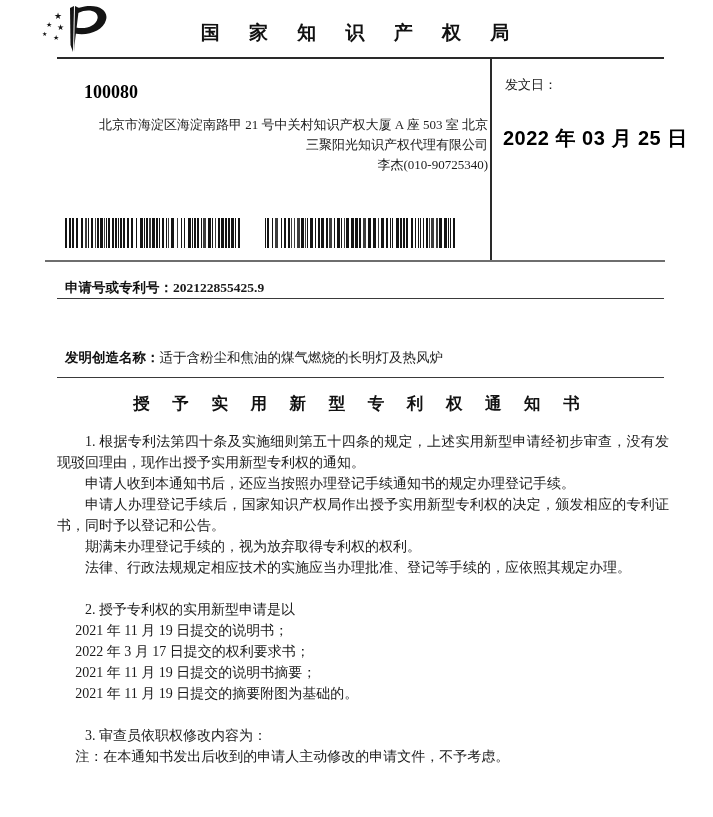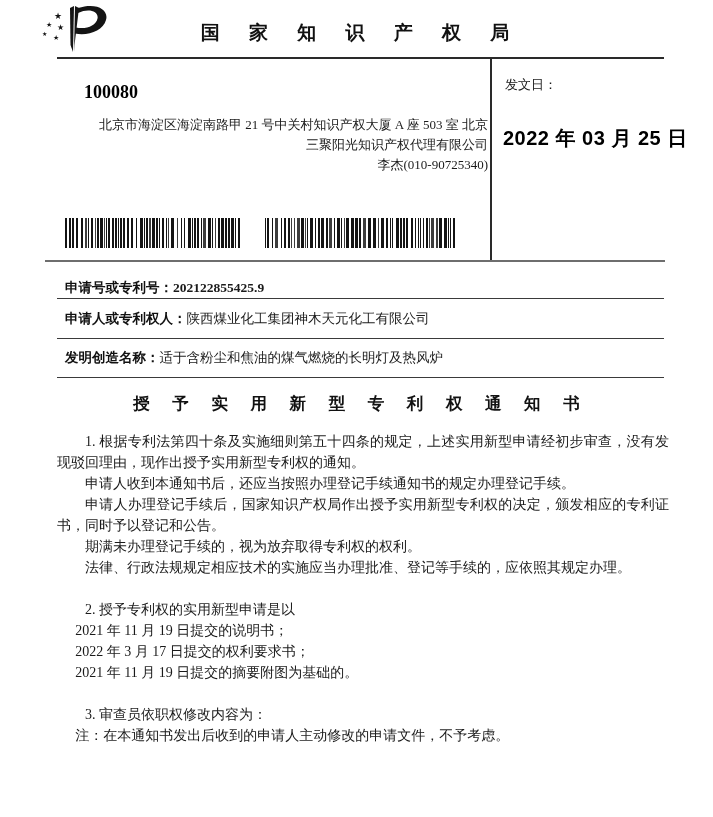--- a/index.html
+++ b/index.html
@@ -100,42 +100,38 @@
 
   <div class="barcode barcode-1" id="bc1"><span style="width: 2px; margin-right: 2px;"></span><span style="width: 2px; margin-right: 1px;"></span><span style="width: 2px; margin-right: 2px;"></span><span style="width: 2px; margin-right: 3px;"></span><span style="width: 2px; margin-right: 2px;"></span><span style="width: 2px; margin-right: 1px; background: rgb(61, 61, 61);"></span><span style="width: 1px; margin-right: 2px;"></span><span style="width: 2px; margin-right: 2px;"></span><span style="width: 1px; margin-right: 1px; background: rgb(61, 61, 61);"></span><span style="width: 2px; margin-right: 1px;"></span><span style="width: 3px; margin-right: 1px;"></span><span style="width: 1px; margin-right: 1px; background: rgb(61, 61, 61);"></span><span style="width: 1px; margin-right: 1px;"></span><span style="width: 2px; margin-right: 2px;"></span><span style="width: 2px; margin-right: 1px;"></span><span style="width: 2px; margin-right: 1px;"></span><span style="width: 1px; margin-right: 1px;"></span><span style="width: 2px; margin-right: 1px;"></span><span style="width: 2px; margin-right: 2px;"></span><span style="width: 2px; margin-right: 2px;"></span><span style="width: 2px; margin-right: 3px;"></span><span style="width: 1px; margin-right: 3px;"></span><span style="width: 3px; margin-right: 1px;"></span><span style="width: 1px; margin-right: 1px;"></span><span style="width: 2px; margin-right: 1px;"></span><span style="width: 2px; margin-right: 1px; background: rgb(61, 61, 61);"></span><span style="width: 3px; margin-right: 1px;"></span><span style="width: 2px; margin-right: 1px;"></span><span style="width: 1px; margin-right: 2px;"></span><span style="width: 2px; margin-right: 2px;"></span><span style="width: 1px; margin-right: 1px;"></span><span style="width: 1px; margin-right: 2px; background: rgb(61, 61, 61);"></span><span style="width: 3px; margin-right: 3px;"></span><span style="width: 1px; margin-right: 3px; background: rgb(61, 61, 61);"></span><span style="width: 1px; margin-right: 2px;"></span><span style="width: 1px; margin-right: 3px;"></span><span style="width: 3px; margin-right: 1px;"></span><span style="width: 1px; margin-right: 1px;"></span><span style="width: 2px; margin-right: 1px;"></span><span style="width: 2px; margin-right: 2px;"></span><span style="width: 1px; margin-right: 1px;"></span><span style="width: 3px; margin-right: 2px; background: rgb(61, 61, 61);"></span><span style="width: 3px; margin-right: 1px;"></span><span style="width: 1px; margin-right: 2px;"></span><span style="width: 1px; margin-right: 2px; background: rgb(61, 61, 61);"></span><span style="width: 2px; margin-right: 1px;"></span><span style="width: 3px; margin-right: 1px;"></span><span style="width: 2px; margin-right: 1px;"></span><span style="width: 2px; margin-right: 1px;"></span><span style="width: 3px; margin-right: 1px;"></span><span style="width: 1px; margin-right: 2px;"></span><span style="width: 2px;"></span></div>
   <div class="barcode barcode-2" id="bc2"><span style="width: 1px; margin-right: 1px;"></span><span style="width: 2px; margin-right: 3px;"></span><span style="width: 1px; margin-right: 2px;"></span><span style="width: 3px; margin-right: 3px; background: rgb(61, 61, 61);"></span><span style="width: 1px; margin-right: 2px;"></span><span style="width: 2px; margin-right: 2px;"></span><span style="width: 2px; margin-right: 1px;"></span><span style="width: 1px; margin-right: 2px; background: rgb(61, 61, 61);"></span><span style="width: 1px; margin-right: 2px; background: rgb(61, 61, 61);"></span><span style="width: 3px; margin-right: 1px; background: rgb(61, 61, 61);"></span><span style="width: 3px; margin-right: 1px;"></span><span style="width: 1px; margin-right: 1px; background: rgb(61, 61, 61);"></span><span style="width: 1px; margin-right: 2px;"></span><span style="width: 3px; margin-right: 2px;"></span><span style="width: 1px; margin-right: 2px;"></span><span style="width: 2px; margin-right: 1px;"></span><span style="width: 3px; margin-right: 2px;"></span><span style="width: 2px; margin-right: 1px;"></span><span style="width: 3px; margin-right: 2px; background: rgb(61, 61, 61);"></span><span style="width: 1px; margin-right: 2px;"></span><span style="width: 3px; margin-right: 1px;"></span><span style="width: 1px; margin-right: 2px;"></span><span style="width: 1px; margin-right: 1px; background: rgb(61, 61, 61);"></span><span style="width: 3px; margin-right: 2px;"></span><span style="width: 3px; margin-right: 1px;"></span><span style="width: 3px; margin-right: 1px;"></span><span style="width: 2px; margin-right: 2px;"></span><span style="width: 3px; margin-right: 2px; background: rgb(61, 61, 61);"></span><span style="width: 3px; margin-right: 2px;"></span><span style="width: 3px; margin-right: 2px;"></span><span style="width: 1px; margin-right: 2px; background: rgb(61, 61, 61);"></span><span style="width: 3px; margin-right: 2px;"></span><span style="width: 2px; margin-right: 2px;"></span><span style="width: 1px; margin-right: 1px;"></span><span style="width: 1px; margin-right: 3px;"></span><span style="width: 3px; margin-right: 1px;"></span><span style="width: 2px; margin-right: 1px;"></span><span style="width: 2px; margin-right: 1px;"></span><span style="width: 2px; margin-right: 3px;"></span><span style="width: 2px; margin-right: 2px;"></span><span style="width: 1px; margin-right: 2px;"></span><span style="width: 1px; margin-right: 1px;"></span><span style="width: 1px; margin-right: 2px;"></span><span style="width: 1px; margin-right: 2px;"></span><span style="width: 2px; margin-right: 1px;"></span><span style="width: 1px; margin-right: 1px; background: rgb(61, 61, 61);"></span><span style="width: 3px; margin-right: 2px; background: rgb(61, 61, 61);"></span><span style="width: 2px; margin-right: 1px; background: rgb(61, 61, 61);"></span><span style="width: 3px; margin-right: 2px;"></span><span style="width: 3px; margin-right: 1px;"></span><span style="width: 1px; margin-right: 1px;"></span><span style="width: 1px; margin-right: 2px;"></span><span style="width: 2px;"></span></div>
   <div class="section-rule"></div>
 
   <div class="field-row row-1">
     <span class="cell-left">
       <span class="f-label">申请号或专利号：</span><span class="f-value num">202122855425.9</span>
     </span>
   </div>
-  <div class="field-row row-2">
-    <span class="cell-left">
-      <span class="f-label">申请人或专利权人：</span><span class="f-value">陕西煤业化工集团神木天元化工有限公司</span>
-    </span>
-  </div>
   <div class="field-row row-3">
     <span class="cell-left">
       <span class="f-label">发明创造名称：</span><span class="f-value">适于含粉尘和焦油的煤气燃烧的长明灯及热风炉</span>
     </span>
   </div>
 
   <div class="notice-title">授 予 实 用 新 型 专 利 权 通 知 书</div>
 
   <div class="notice-body">
     <p class="indent-2">1. 根据专利法第四十条及实施细则第五十四条的规定，上述实用新型申请经初步审查，没有发现驳回理由，现作出授予实用新型专利权的通知。</p>
     <p class="indent-2">申请人收到本通知书后，还应当按照办理登记手续通知书的规定办理登记手续。</p>
     <p class="indent-2">申请人办理登记手续后，国家知识产权局作出授予实用新型专利权的决定，颁发相应的专利证书，同时予以登记和公告。</p>
     <p class="indent-2">期满未办理登记手续的，视为放弃取得专利权的权利。</p>
     <p class="indent-2">法律、行政法规规定相应技术的实施应当办理批准、登记等手续的，应依照其规定办理。</p>
 
     <p class="indent-2 gap-top">2. 授予专利权的实用新型申请是以</p>
     <p class="indent-1">2021 年 11 月 19 日提交的说明书；</p>
     <p class="indent-1">2022 年 3 月 17 日提交的权利要求书；</p>
+    <p class="indent-1">2021 年 11 月 19 日提交的说明书摘要；</p>
     <p class="indent-1">2021 年 11 月 19 日提交的摘要附图为基础的。</p>
 
     <p class="indent-2 gap-top">3. 审查员依职权修改内容为：</p>
     <p class="indent-1">注：在本通知书发出后收到的申请人主动修改的申请文件，不予考虑。</p>
   </div>
 
 </div>
 
 </body></html>

